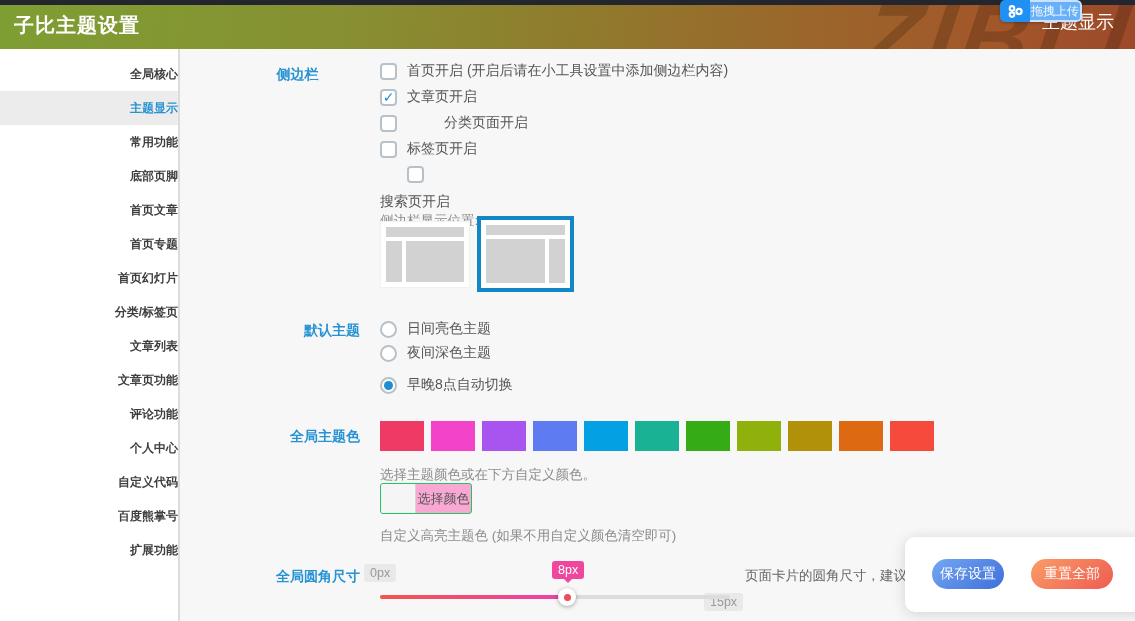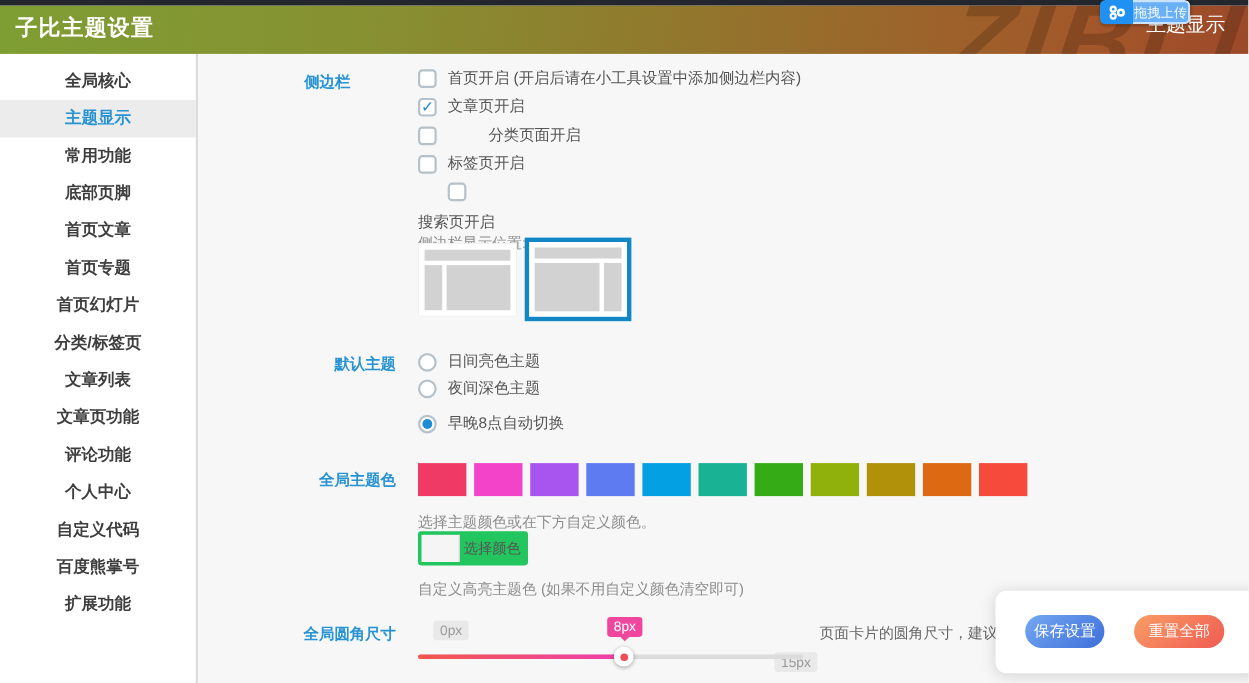--- a/index.html
+++ b/index.html
@@ -23,21 +23,21 @@
   .theme-display-link { position:absolute; left:1042px; top:10px; z-index:5; color:#fff; font-size:18px; }
   
   .upload-tip { position:absolute; left:1000px; top:0; height:22px; display:flex; z-index:30; border-radius:5px; overflow:hidden;
     box-shadow:0 1px 3px rgba(0,0,0,.25); }
   .upload-tip .tip-icon { width:30px; background:#2090f2; display:flex; align-items:center; justify-content:center; }
   .upload-tip .tip-label { width:52px; background:#69b0f8; border:2px solid #c9e3fc; border-left:none;
     color:#f4faff; font-size:12px; display:flex; align-items:center; justify-content:center; border-radius:0 5px 5px 0; }
   
   .sidebar { position:absolute; left:0; top:49px; width:180px; height:572px; background:#fff;
     border-right:2px solid #dcdcdc; padding-top:8px; z-index:2; }
-  .side-item { height:34px; line-height:34px; text-align:center; font-size:15px; font-weight:600; color:#3e3e3e; cursor:pointer; }
+  .side-item { height:34px; line-height:34px; text-align:right; font-size:12px; font-weight:600; color:#3e3e3e; cursor:pointer; }
   .side-item.active { background:#ececec; color:#2793d2; }
   
   .sec-label { position:absolute; width:125px; left:235px; text-align:right; color:#2793d2; font-size:14px; font-weight:700; z-index:1; }
   
   .opt-row { position:absolute; left:380px; display:flex; align-items:center; gap:10px; z-index:1; }
   .checkbox { width:17px; height:17px; border:2px solid #b7c1c9; border-radius:4px; background:#fff; flex:0 0 auto;
     display:flex; align-items:center; justify-content:center; }
   .checkbox .mark { color:#1f8dd6; font-size:14px; font-weight:700; line-height:1; margin-top:-1px; }
   .radio { width:17px; height:17px; border:2px solid #b7c1c9; border-radius:50%; background:#fff; flex:0 0 auto;
     display:flex; align-items:center; justify-content:center; }
@@ -49,22 +49,22 @@
   .thumb.plain { left:380px; top:221px; width:90px; height:67px; border:1px solid #f1f1f1; }
   .thumb.selected { left:477px; top:216px; width:97px; height:76px; border:4px solid #1287c6; }
   .t-top { height:10px; background:#d2d2d2; margin-bottom:4px; }
   .t-body { display:flex; gap:4px; height:calc(100% - 14px); }
   .t-side { width:16px; background:#d2d2d2; }
   .t-main { flex:1; background:#d2d2d2; }
   
   .swatch-row { position:absolute; left:380px; top:421px; display:flex; gap:7px; z-index:1; }
   .swatch { width:44px; height:30px; cursor:pointer; }
   
-  .picker { position:absolute; left:380px; top:483px; width:100px; height:31px; border:3px solid #22c55e; border-radius:3px;
-    background:#22c55e; display:flex; overflow:hidden; cursor:pointer; z-index:1; }
+  .picker { position:absolute; left:380px; top:483px; width:92px; height:31px; border:1px solid #22c55e; border-radius:3px;
+    background:#f9a8d4; display:flex; overflow:hidden; cursor:pointer; z-index:1; }
   .picker-swatch { width:35px; background:#f5f5f5; border-right:1px solid #d5d5d5; }
   .picker-label { flex:1; display:flex; align-items:center; justify-content:center; font-size:13px; color:#555; }
   
   .px-badge { position:absolute; padding:2px 6px; border-radius:3px; font-size:12.5px; z-index:1; }
   .px-badge.gray { background:#e9e9e9; color:#9a9a9a; }
   .px-badge.pink { background:#f0479e; color:#fff; }
   .px-badge.pink::after { content:""; position:absolute; left:50%; bottom:-4px; margin-left:-4px;
     border-left:4px solid transparent; border-right:4px solid transparent; border-top:4px solid #f0479e; }
   .track { position:absolute; left:380px; top:595px; width:350px; height:4px; border-radius:2px; background:#dcdcdc; z-index:1; }
   .track-fill { position:absolute; left:0; top:0; height:4px; width:187px; border-radius:2px;
@@ -195,21 +195,21 @@
   <div class="swatch" style="background: rgb(246, 75, 60);"></div>
 </div>
 <div class="hint" style="top:466px;">选择主题颜色或在下方自定义颜色。</div>
 <div class="picker">
   <div class="picker-swatch"></div>
   <div class="picker-label">选择颜色</div>
 </div>
 <div class="hint" style="top:527px;">自定义高亮主题色 (如果不用自定义颜色清空即可)</div>
 
 <div class="sec-label" style="top:568px;">全局圆角尺寸</div>
-<div class="px-badge gray" style="left:394px; top:564px;">0px</div>
+<div class="px-badge gray" style="left:364px; top:564px;">0px</div>
 <div class="px-badge pink" style="left:552px; top:561px;">8px</div>
 <div class="px-badge gray" style="left:692px; top:593px;margin-left:12px;">15px</div>
 <div class="track">
   <div class="track-fill"></div>
 </div>
 <div class="slider-thumb">
     <span class="dot"></span>
   </div>
 <div class="slider-desc">页面卡片的圆角尺寸，建议为8</div>
 

